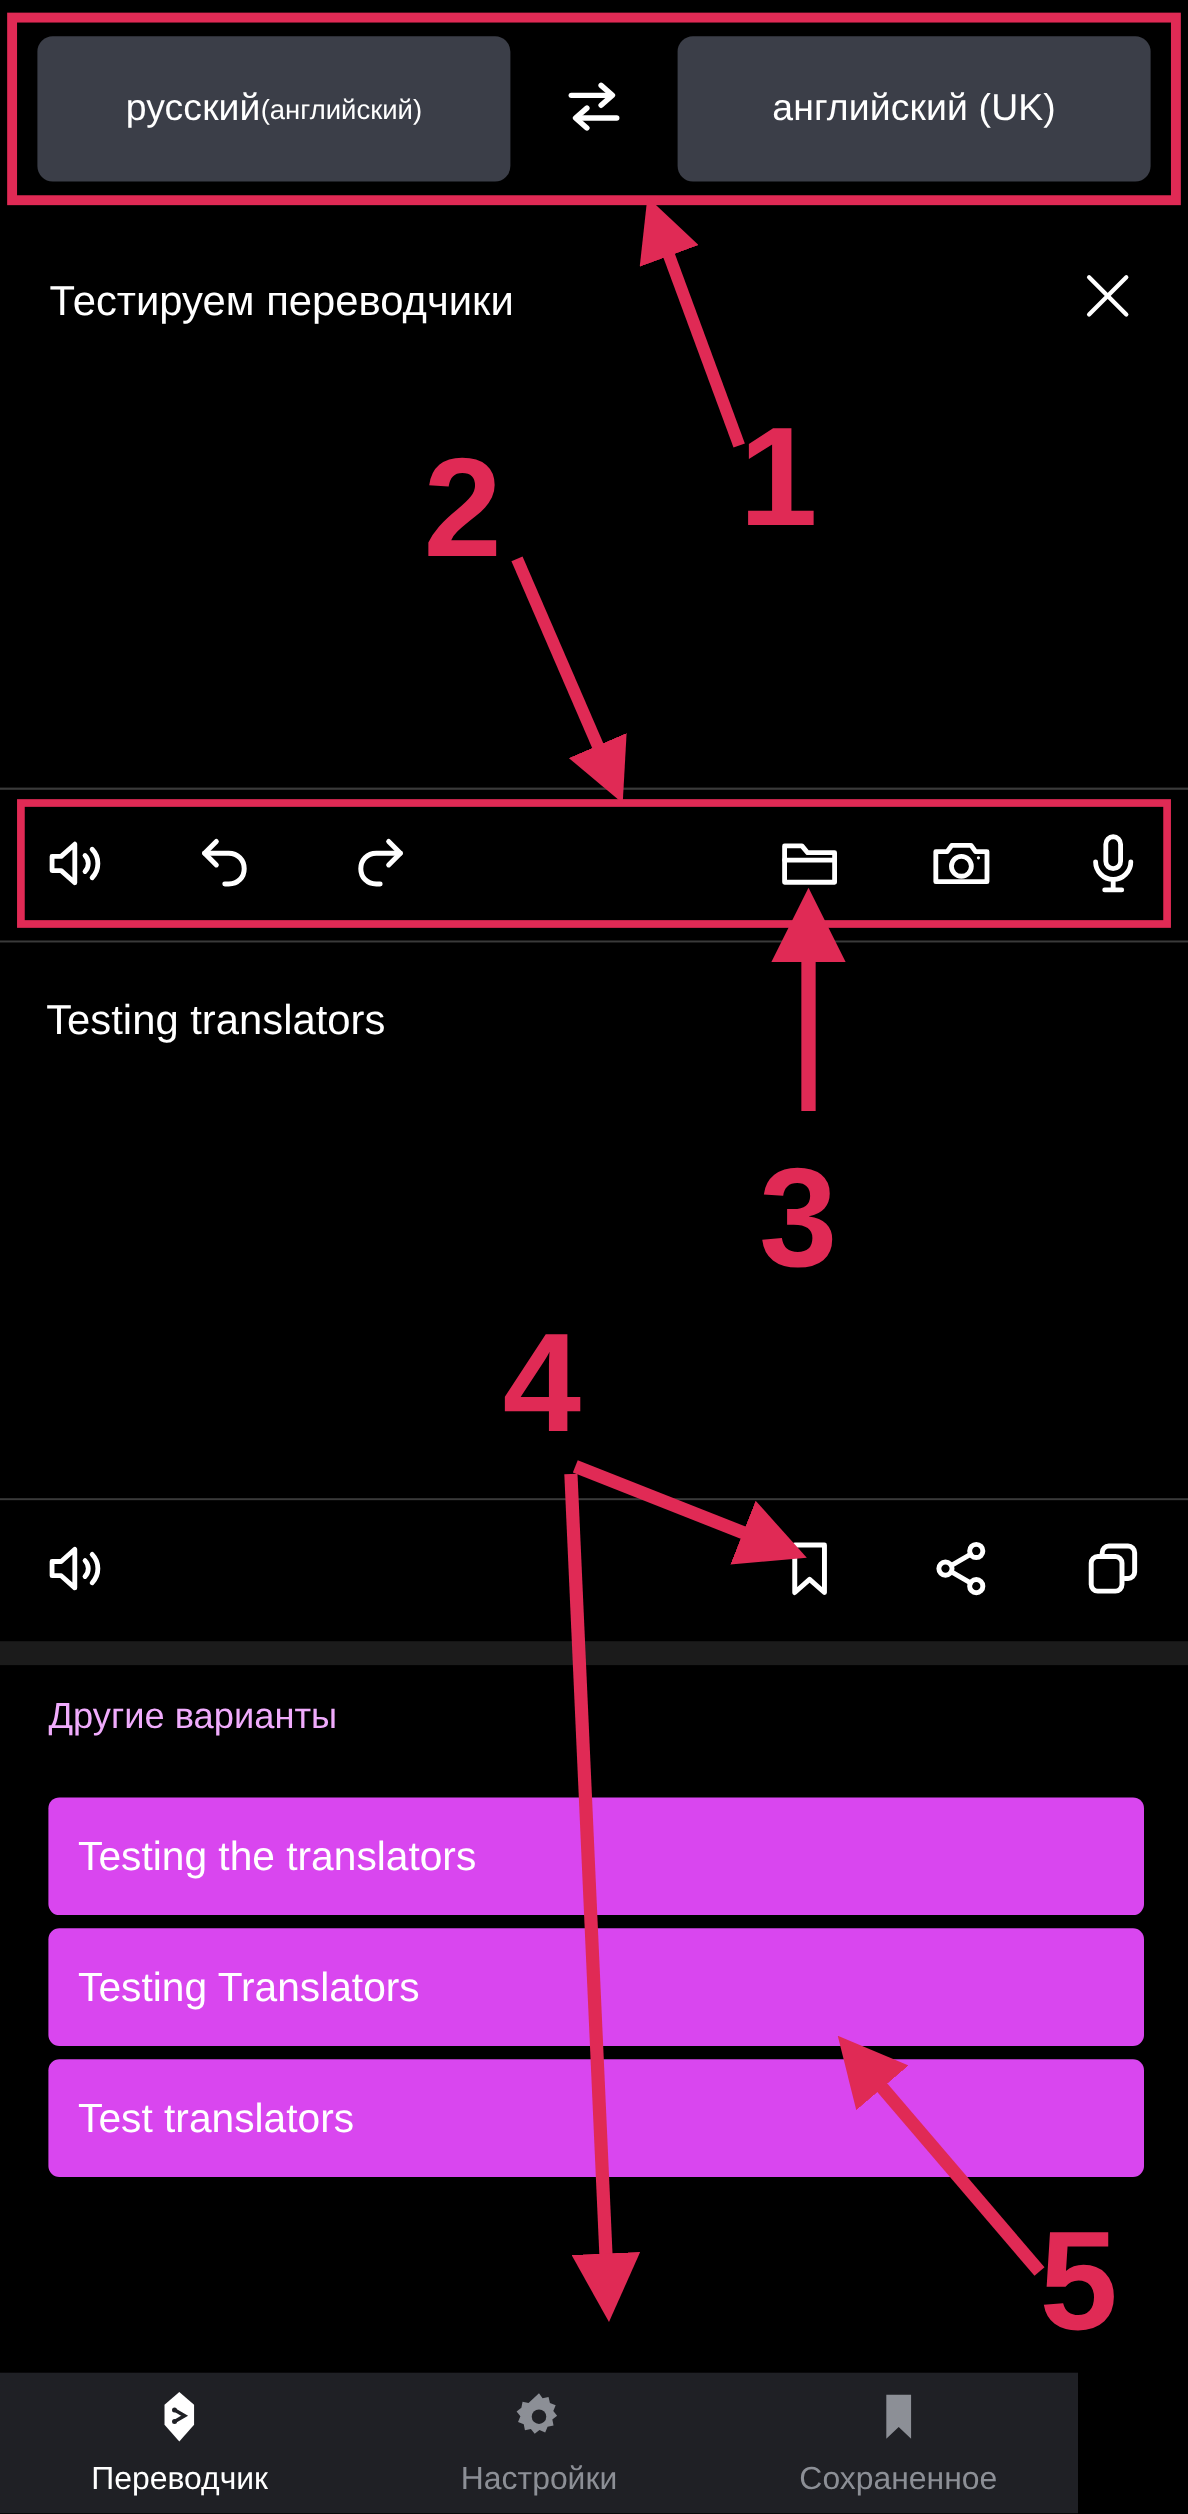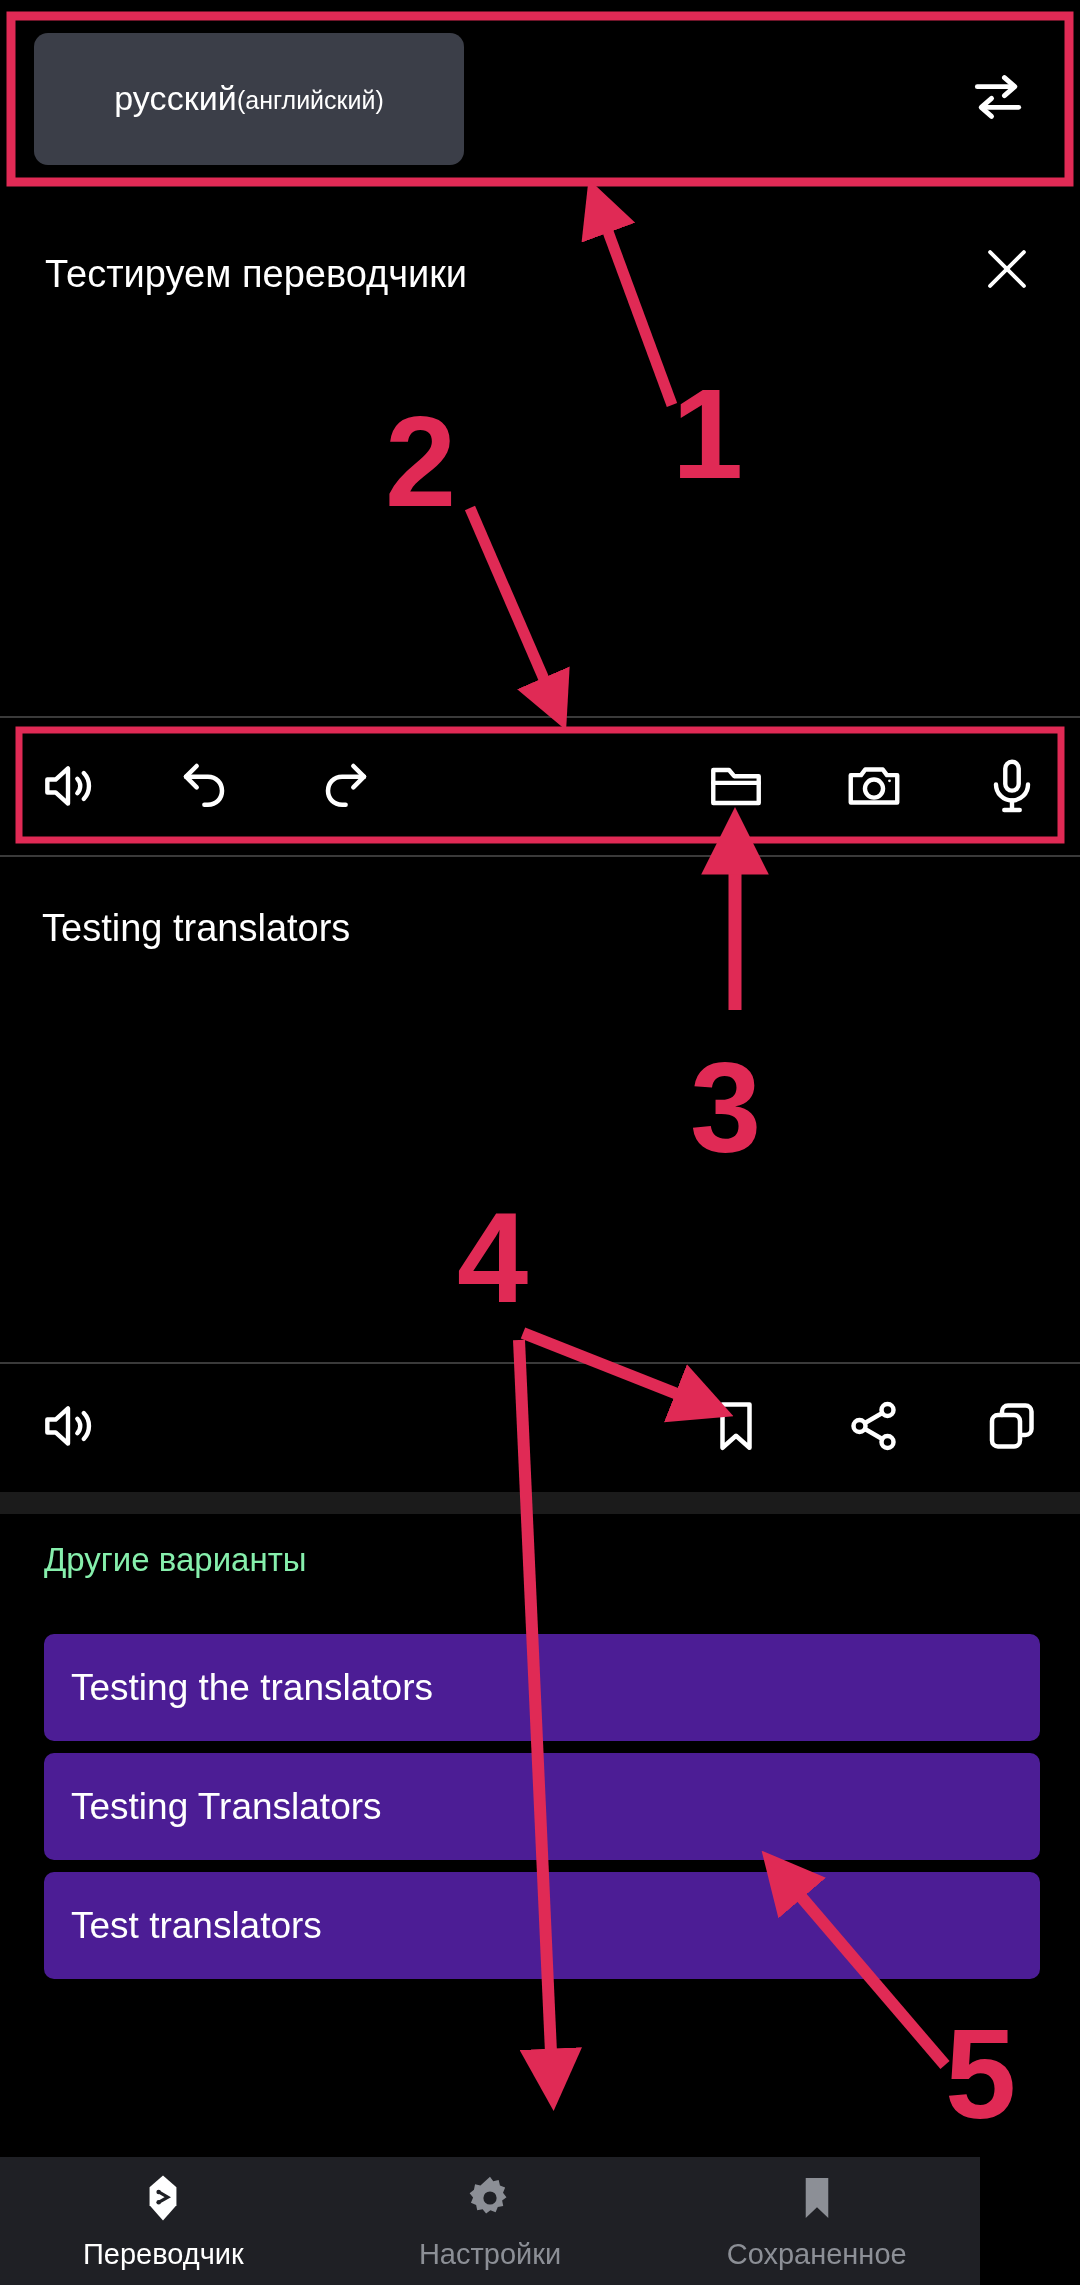--- a/index.html
+++ b/index.html
@@ -148,34 +148,34 @@
   .alts {
     position: absolute;
     left: 0; top: 1514px;
     width: 1080px; height: 643px;
     background: #000000;
   }
   .alts-title {
     position: absolute;
     left: 44px; top: 27px;
     font-size: 33px;
-    color: #86efac;
+    color: #f0abfc;
   }
   .alt-list {
     position: absolute;
     left: 44px; top: 120px;
     width: 996px;
     display: flex;
     flex-direction: column;
     gap: 12px;
   }
   .alt-card {
     width: 996px;
     height: 107px;
-    background: #4c1d95;
+    background: #d946ef;
     border-radius: 10px;
     display: flex;
     align-items: center;
     padding-left: 27px;
     color: #ffffff;
     font-size: 37px;
   }
 
   
   .bottom-nav {
@@ -229,20 +229,23 @@
       <span>
         <svg width="62" height="62" viewBox="0 0 24 24" fill="none" stroke="#ffffff" stroke-width="1.9" stroke-linecap="round" stroke-linejoin="round">
           <path d="M4 8h14"></path>
             <path d="M14.5 4.5 18.5 8l-4 3.5"></path>
           <path d="M20 16H6"></path>
             <path d="M9.5 12.5 5.5 16l4 3.5"></path>
         </svg>
       </span>
     </div>
 
+    <div class="lang-chip">
+      <span class="lang-main">английский (UK)</span>
+    </div>
   </div>
 
   <div class="source-block">
     <div class="source-text">Тестируем переводчики</div>
     <div class="close-btn">
       <span>
         <svg width="58" height="58" viewBox="0 0 24 24" fill="none" stroke="#ffffff" stroke-width="1.6" stroke-linecap="round">
           <path d="M5 5 19 19"></path>
             <path d="M19 5 5 19"></path>
         </svg>

